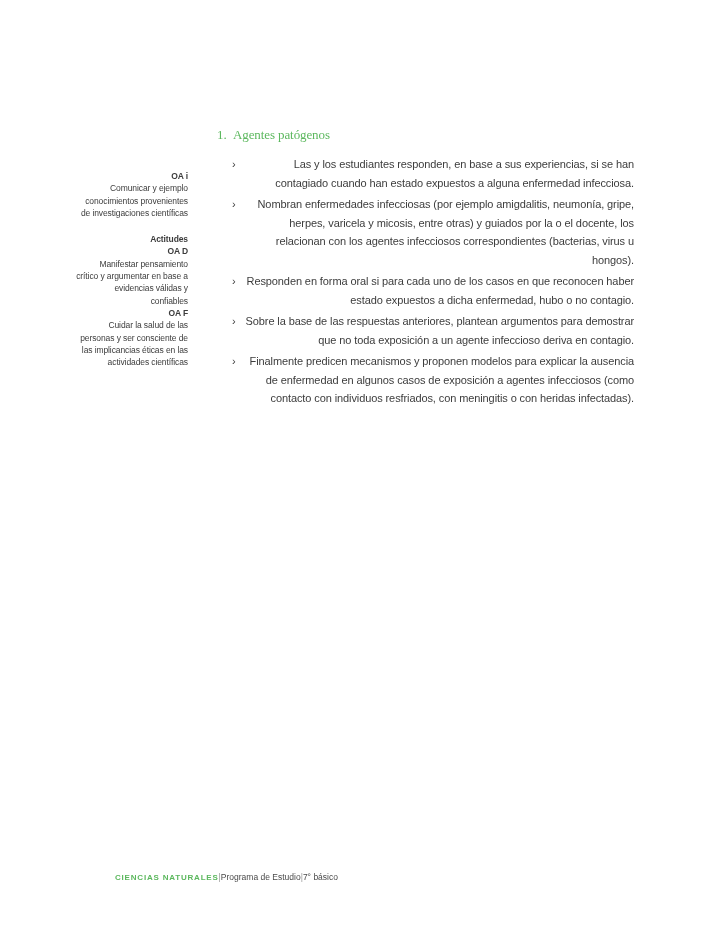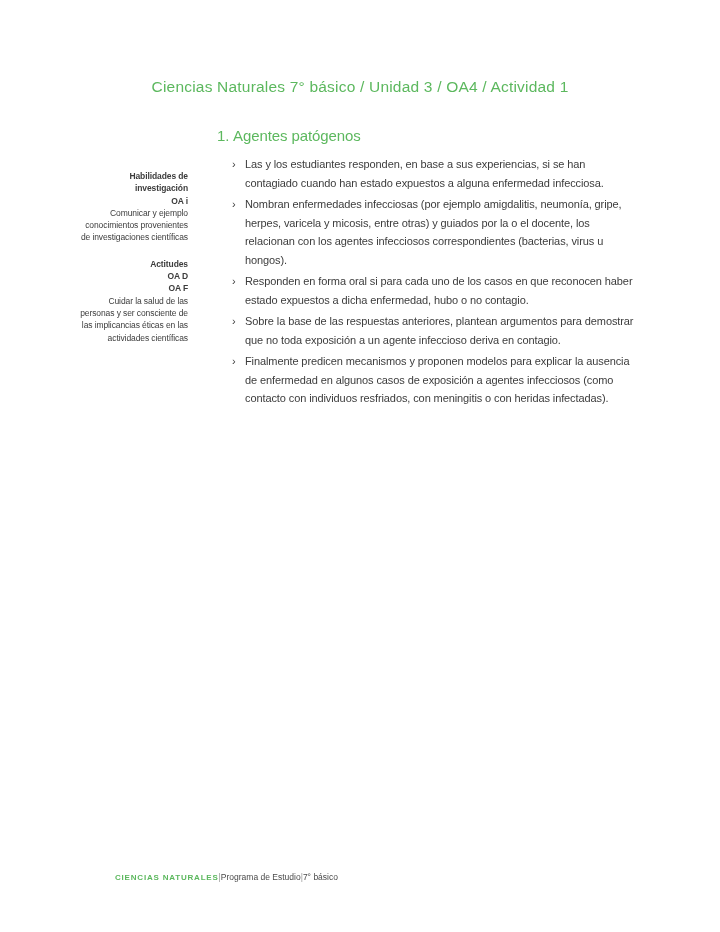--- a/index.html
+++ b/index.html
@@ -15,22 +15,23 @@
     overflow:hidden;
   }
   .doc-title{
     position:absolute;top:78px;left:0;width:100%;
     margin:0;text-align:center;
     font-size:15.5px;font-weight:400;letter-spacing:0.2px;
     color:var(--accent-green,#5cb85e);
   }
   .section-heading{
     position:absolute;top:127px;left:217px;
-    font-size:15px;letter-spacing:-0.1px;
+    font-size:13px;letter-spacing:-0.1px;
     color:var(--accent-green,#5cb85e);
+    font-family:Liberation Serif, serif;
   }
   .sec-num{display:inline-block;width:16px;}
   .margin-notes{
     position:absolute;top:170px;left:76px;width:112px;
     text-align:right;
     font-size:8.5px;line-height:12.3px;letter-spacing:-0.1px;
     color:var(--body-text,#3c3c3c);
   }
   .note-block + .note-block{margin-top:14px;}
   .note-heading{font-weight:700;}
@@ -38,52 +39,51 @@
   .content{
     position:absolute;top:155px;left:232px;width:402px;
   }
   .steps{
     list-style:none;margin:0;padding:0;
     font-size:11px;line-height:18.5px;letter-spacing:-0.1px;
     color:var(--body-text,#3c3c3c);
   }
   .steps li{display:flex;margin:0 0 3px 0;}
   .marker{flex:0 0 13px;width:13px;}
-  .step-text{flex:1;}
+  .step-text{flex:1;text-align:right;}
   .page-footer{
     position:absolute;top:872px;left:115px;
     display:flex;align-items:baseline;
     font-size:8.5px;color:#4a4a4a;
   }
   .brand{
     color:var(--accent-green,#5cb85e);
     font-weight:700;font-size:8px;letter-spacing:0.8px;
   }
   .pipe{color:#9a9a9a;}
 </style>
 </head>
 <body>
 
 <div class="page">
 
-  <h1 class="doc-title">Ciencias Naturales 7° básico / Unidad 3 / OA4 / Actividad 1</h1>
 
   <div class="section-heading">
     <span class="sec-num">1.</span><span class="sec-title">Agentes patógenos</span>
   </div>
 
   <aside class="margin-notes">
     <div class="note-block">
-      <div class="note-heading">Habilidades de investigación</div>
       <div class="note-oa">OA i</div>
       <div class="note-text">Comunicar y ejemplo conocimientos provenientes de investigaciones científicas</div>
     </div>
     <div class="note-block">
       <div class="note-heading">Actitudes</div>
       <div class="note-oa">OA D</div>
+      <div class="note-text">Manifestar pensamiento crítico y argumentar en base a evidencias válidas y confiables</div>
       <div class="note-oa">OA F</div>
       <div class="note-text">Cuidar la salud de las personas y ser consciente de las implicancias éticas en las actividades científicas</div>
     </div>
   </aside>
 
   <main class="content">
     <ul class="steps">
       <li>
         <span class="marker">›</span>
         <span class="step-text">Las y los estudiantes responden, en base a sus experiencias, si se han contagiado cuando han estado expuestos a alguna enfermedad infecciosa.</span>

